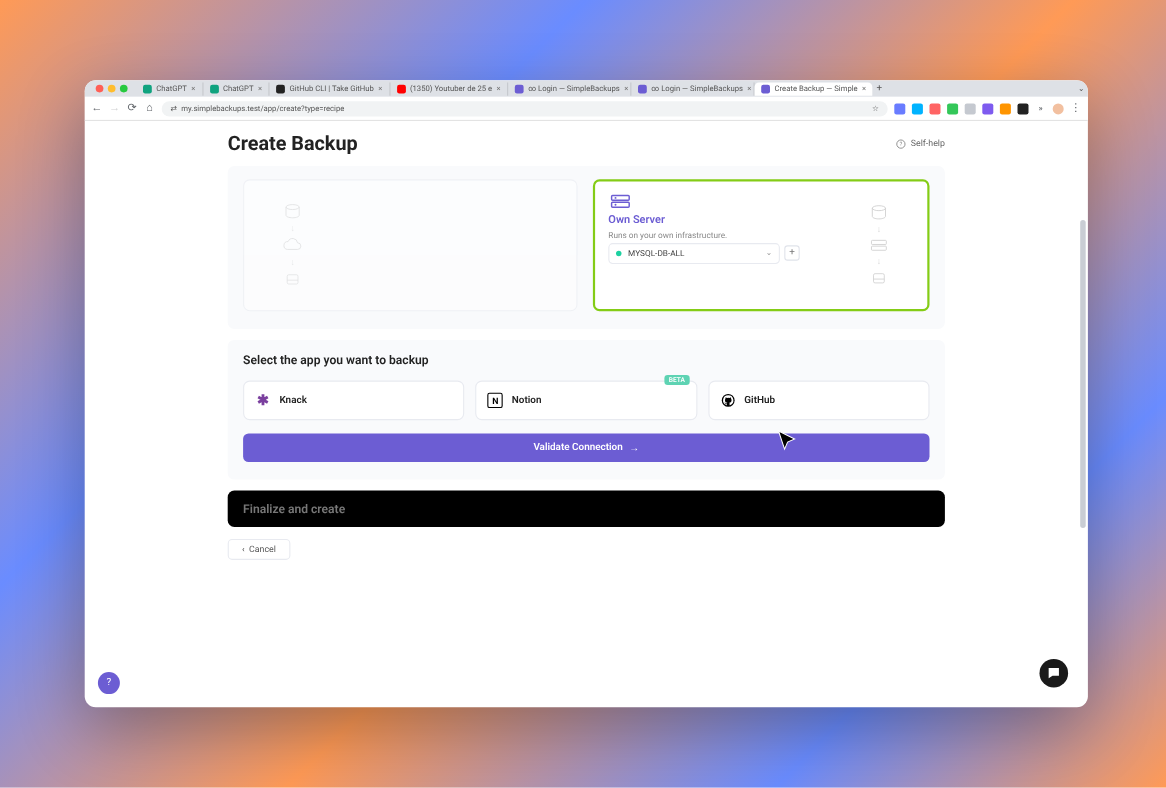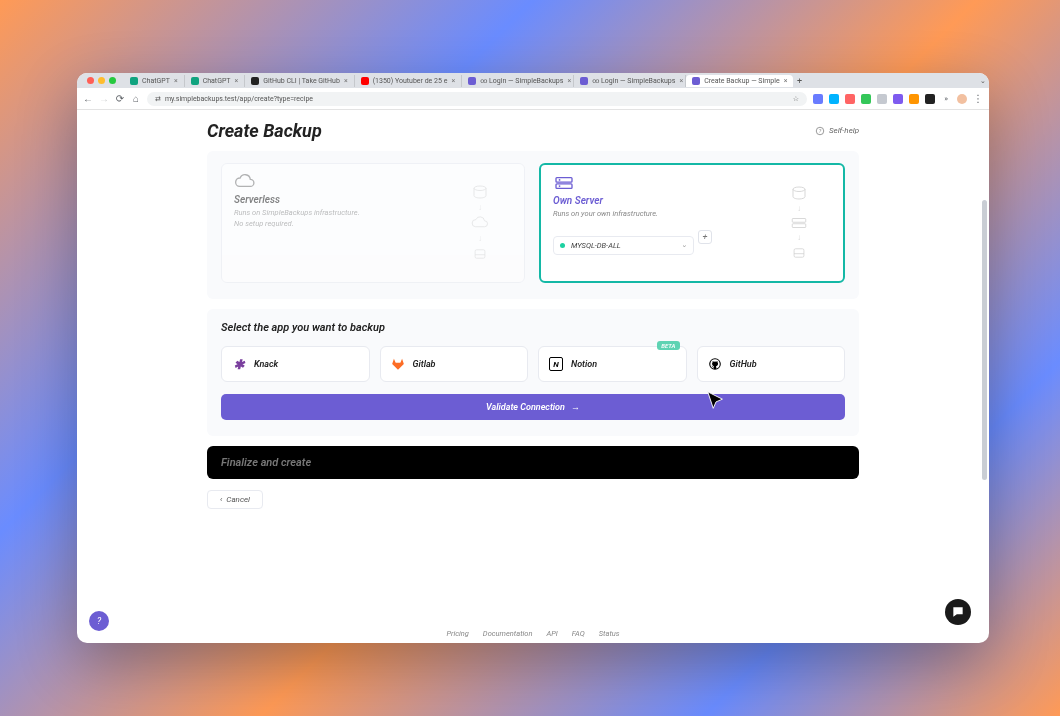--- a/index.html
+++ b/index.html
@@ -73,21 +73,20 @@
     font-size:7px;
     color:#555;
   }
   .ext-ico { width:10px;height:10px;border-radius:2px;display:inline-block; }
   
   .content {
     flex:1;
     overflow-y:auto;
     position:relative;
     padding: 4px 0 18px 0;
-    font-style: italic;
   }
   .header-row {
     display:flex;
     justify-content:space-between;
     align-items:center;
     padding: 6px 130px 4px 130px;
   }
   .page-title { font-size:18px; font-weight:700; color:#222 }
   .self-help { font-size:8px; color:#666; display:flex; gap:4px; align-items:center }
 
@@ -104,40 +103,40 @@
     flex:1;
     background:#fff;
     border:1px solid #e8eaf0;
     border-radius:6px;
     padding:10px 12px;
     position:relative;
     display:flex;
     gap:10px;
     min-height:120px;
   }
-  .server-box.selected { border:2px solid #14b8a6;justify-content:flex-end; }
+  .server-box.selected { border:2px solid #84cc16;justify-content:flex-end; }
   .server-box .left { flex:1 }
   .server-box .right { width:64px; display:flex; flex-direction:column; align-items:center; justify-content:center; gap:4px; opacity:.6 }
   .sv-icon { color:#555; margin-bottom:4px }
   .sv-title { font-size:10px; font-weight:600; color:#222 }
   .server-box.selected .sv-title { color:#6c5dd3 }
   .sv-desc { font-size:7.5px; color:#888; line-height:1.4; margin-top:3px }
   .server-box.disabled { opacity:.55 }
   .db-select {
-    margin-top:16px;
+    margin-top:1px;
     display:flex;
     align-items:center;
     gap:6px;
     background:#fff;
     border:1px solid #e8eaf0;
     border-radius:4px;
     padding:4px 6px;
     font-size:7.5px;
     color:#444;
-    width:141px;
+    width:156px;
   }
   .db-status { width:5px;height:5px;border-radius:50%;background:#1dd1a1;display:inline-block;flex:none }
   .db-plus { width:14px;height:14px;border:1px solid #e0e3ea;border-radius:3px;display:flex;align-items:center;justify-content:center;font-size:9px;color:#777;margin-left:4px }
 
   .search-recipe {
     width:55%;
     height:22px;
     border:1px solid #e8eaf0;
     border-radius:4px;
     background:#fff;
@@ -341,32 +340,20 @@
           </svg>
         <span>Self-help</span>
       </div>
     </div>
 
     
     <div class="card">
       <div class="server-options">
 
         <div class="server-box disabled">
-          <div class="left">
-            <div class="sv-icon">
-              <svg width="22" height="16" viewBox="0 0 24 18">
-                  <path d="M6 14h12a4 4 0 000-8 6 6 0 00-11.5-1.5A4 4 0 006 14z" fill="none" stroke="#777" stroke-width="1.5"></path>
-                </svg>
-            </div>
-            <div class="sv-title">Serverless</div>
-            <div class="sv-desc">
-              <div>Runs on SimpleBackups infrastructure.</div>
-              <div>No setup required.</div>
-            </div>
-          </div>
           <div class="right">
             <svg width="18" height="14" viewBox="0 0 24 18">
                 <ellipse cx="12" cy="4" rx="8" ry="3" fill="none" stroke="#aaa"></ellipse>
                 <path d="M4 4v10c0 1.6 3.6 3 8 3s8-1.4 8-3V4" fill="none" stroke="#aaa"></path>
               </svg>
             <span style="font-size:8px;color:#bbb">↓</span>
             <svg width="18" height="14" viewBox="0 0 24 18">
                 <path d="M6 14h12a4 4 0 000-8 6 6 0 00-11.5-1.5A4 4 0 006 14z" fill="none" stroke="#aaa"></path>
               </svg>
             <span style="font-size:8px;color:#bbb">↓</span>
@@ -422,28 +409,20 @@
 
     
     <div class="card">
       <div class="card-heading">Select the app you want to backup</div>
       <div class="apps-row">
         <div class="app-tile">
           <span class="app-ico" style="color:#7a3f9e;font-size:13px">✱</span>
           <span>Knack</span>
         </div>
         <div class="app-tile">
-          <span class="app-ico">
-            <svg width="14" height="14" viewBox="0 0 24 24">
-                <path d="M12 22L2 12l3-9 3 7h8l3-7 3 9z" fill="#fc6d26"></path>
-              </svg>
-          </span>
-          <span>Gitlab</span>
-        </div>
-        <div class="app-tile">
           <span class="pill">BETA</span>
           <span class="app-ico" style="border:1px solid #000;border-radius:2px;font-size:8px;font-weight:700;color:#000">N</span>
           <span>Notion</span>
         </div>
         <div class="app-tile">
           <span class="app-ico">
             <svg width="14" height="14" viewBox="0 0 24 24">
                 <circle cx="12" cy="12" r="10" fill="#000"></circle>
                 <path d="M12 4a8 8 0 00-2.5 15.6c.4.07.55-.17.55-.38v-1.4c-2.2.48-2.67-1.07-2.67-1.07-.36-.92-.88-1.17-.88-1.17-.72-.5.05-.49.05-.49.8.06 1.23.83 1.23.83.71 1.22 1.87.87 2.33.66.07-.52.28-.87.5-1.07-1.76-.2-3.6-.88-3.6-3.93 0-.87.31-1.58.82-2.13-.08-.2-.36-1.02.08-2.12 0 0 .67-.21 2.2.82a7.6 7.6 0 014 0c1.53-1.03 2.2-.82 2.2-.82.44 1.1.16 1.92.08 2.12.51.55.82 1.26.82 2.13 0 3.06-1.85 3.73-3.62 3.93.29.25.54.74.54 1.48v2.2c0 .21.15.46.55.38A8 8 0 0012 4z" fill="#fff"></path>
               </svg>
@@ -460,27 +439,20 @@
     
     <div class="finalize">Finalize and create</div>
 
     
     <div class="cancel-btn">
       <span>‹</span>
       <span>Cancel</span>
     </div>
 
     
-    <div class="footer-links">
-      <span>Pricing</span>
-      <span>Documentation</span>
-      <span>API</span>
-      <span>FAQ</span>
-      <span>Status</span>
-    </div>
 
     
     <div class="help-fab">?</div>
     <div class="intercom-fab">
       <svg width="14" height="14" viewBox="0 0 24 24">
           <path d="M4 4h16v12H10l-6 4V4z" fill="#fff"></path>
         </svg>
     </div>
 
     <div class="scrollbar-fake"></div>

